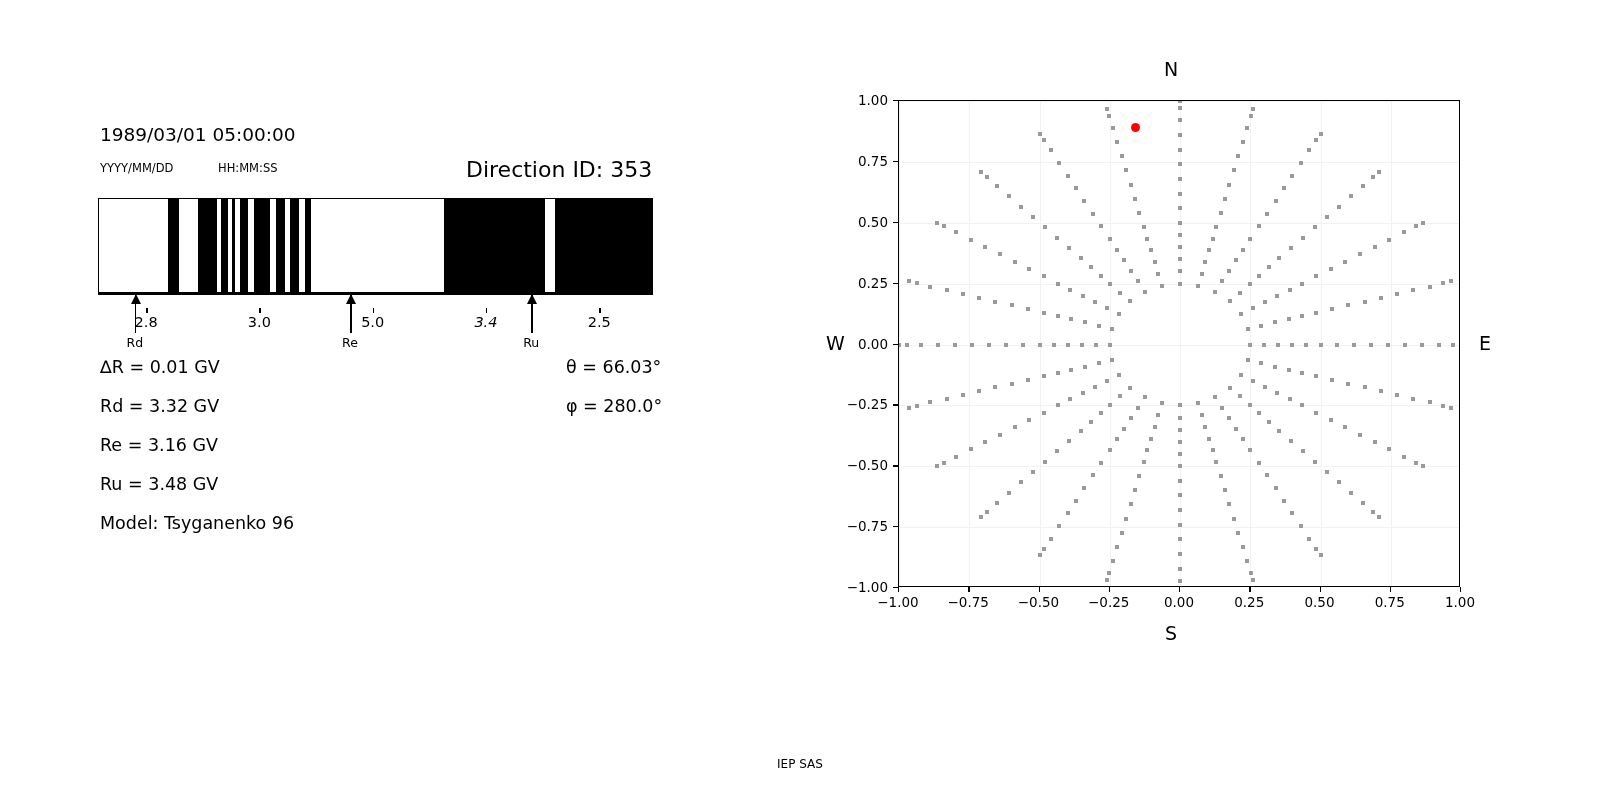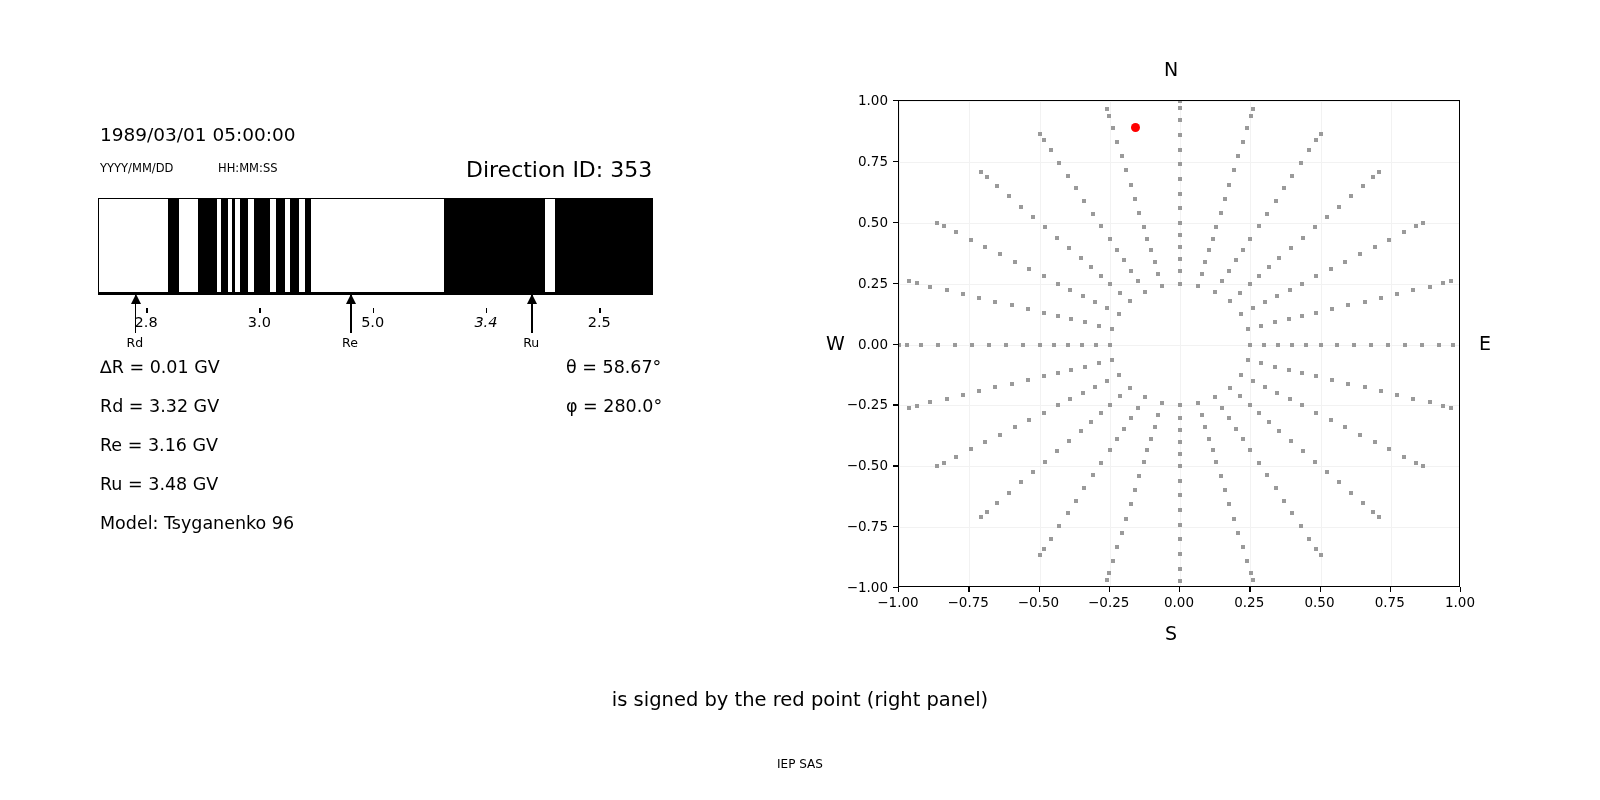--- a/index.html
+++ b/index.html
@@ -116,21 +116,21 @@
     </div>
 
   <div class="abs" id="param-list-1" style="left:0;top:0;width:800px;height:660px;">
       <div class="param param-col1" style="top: 357px;">∆R = 0.01 GV</div>
       <div class="param param-col1" style="top: 396px;">Rd = 3.32 GV</div>
       <div class="param param-col1" style="top: 435px;">Re = 3.16 GV</div>
       <div class="param param-col1" style="top: 474px;">Ru = 3.48 GV</div>
       <div class="param param-col1" style="top: 513px;">Model: Tsyganenko 96</div>
     </div>
   <div class="abs" id="param-list-2" style="left:0;top:0;width:800px;height:660px;">
-      <div class="param param-col2" style="top: 357px;">θ = 58.67°</div>
+      <div class="param param-col2" style="top: 357px;">θ = 66.03°</div>
       <div class="param param-col2" style="top: 396px;">φ = 280.0°</div>
     </div>
 </div>
 
 <div class="abs" id="right-panel">
   <div class="abs" id="scatter-frame">
       <div class="gridline v" style="left: 0px;"></div>
       <div class="gridline v" style="left: 70.25px;"></div>
       <div class="gridline v" style="left: 140.5px;"></div>
       <div class="gridline v" style="left: 210.75px;"></div>
@@ -547,15 +547,14 @@
       <div class="xtlabel" style="left: 660px; top: 594px;">1.00</div>
     </div>
 
   <div class="abs compass" id="compass-n" style="left:371px;top:58px;transform:translateX(-50%);">N</div>
   <div class="abs compass" id="compass-s" style="left:371px;top:622px;transform:translateX(-50%);">S</div>
   <div class="abs compass" id="compass-w" style="left:26px;top:332px;">W</div>
   <div class="abs compass" id="compass-e" style="left:679px;top:332px;">E</div>
 </div>
 
 <div class="abs" id="caption">
-  <div>is signed by the red point (right panel)</div>
 </div>
 <div class="abs" id="footer-note">IEP SAS</div>
 
 </body></html>

